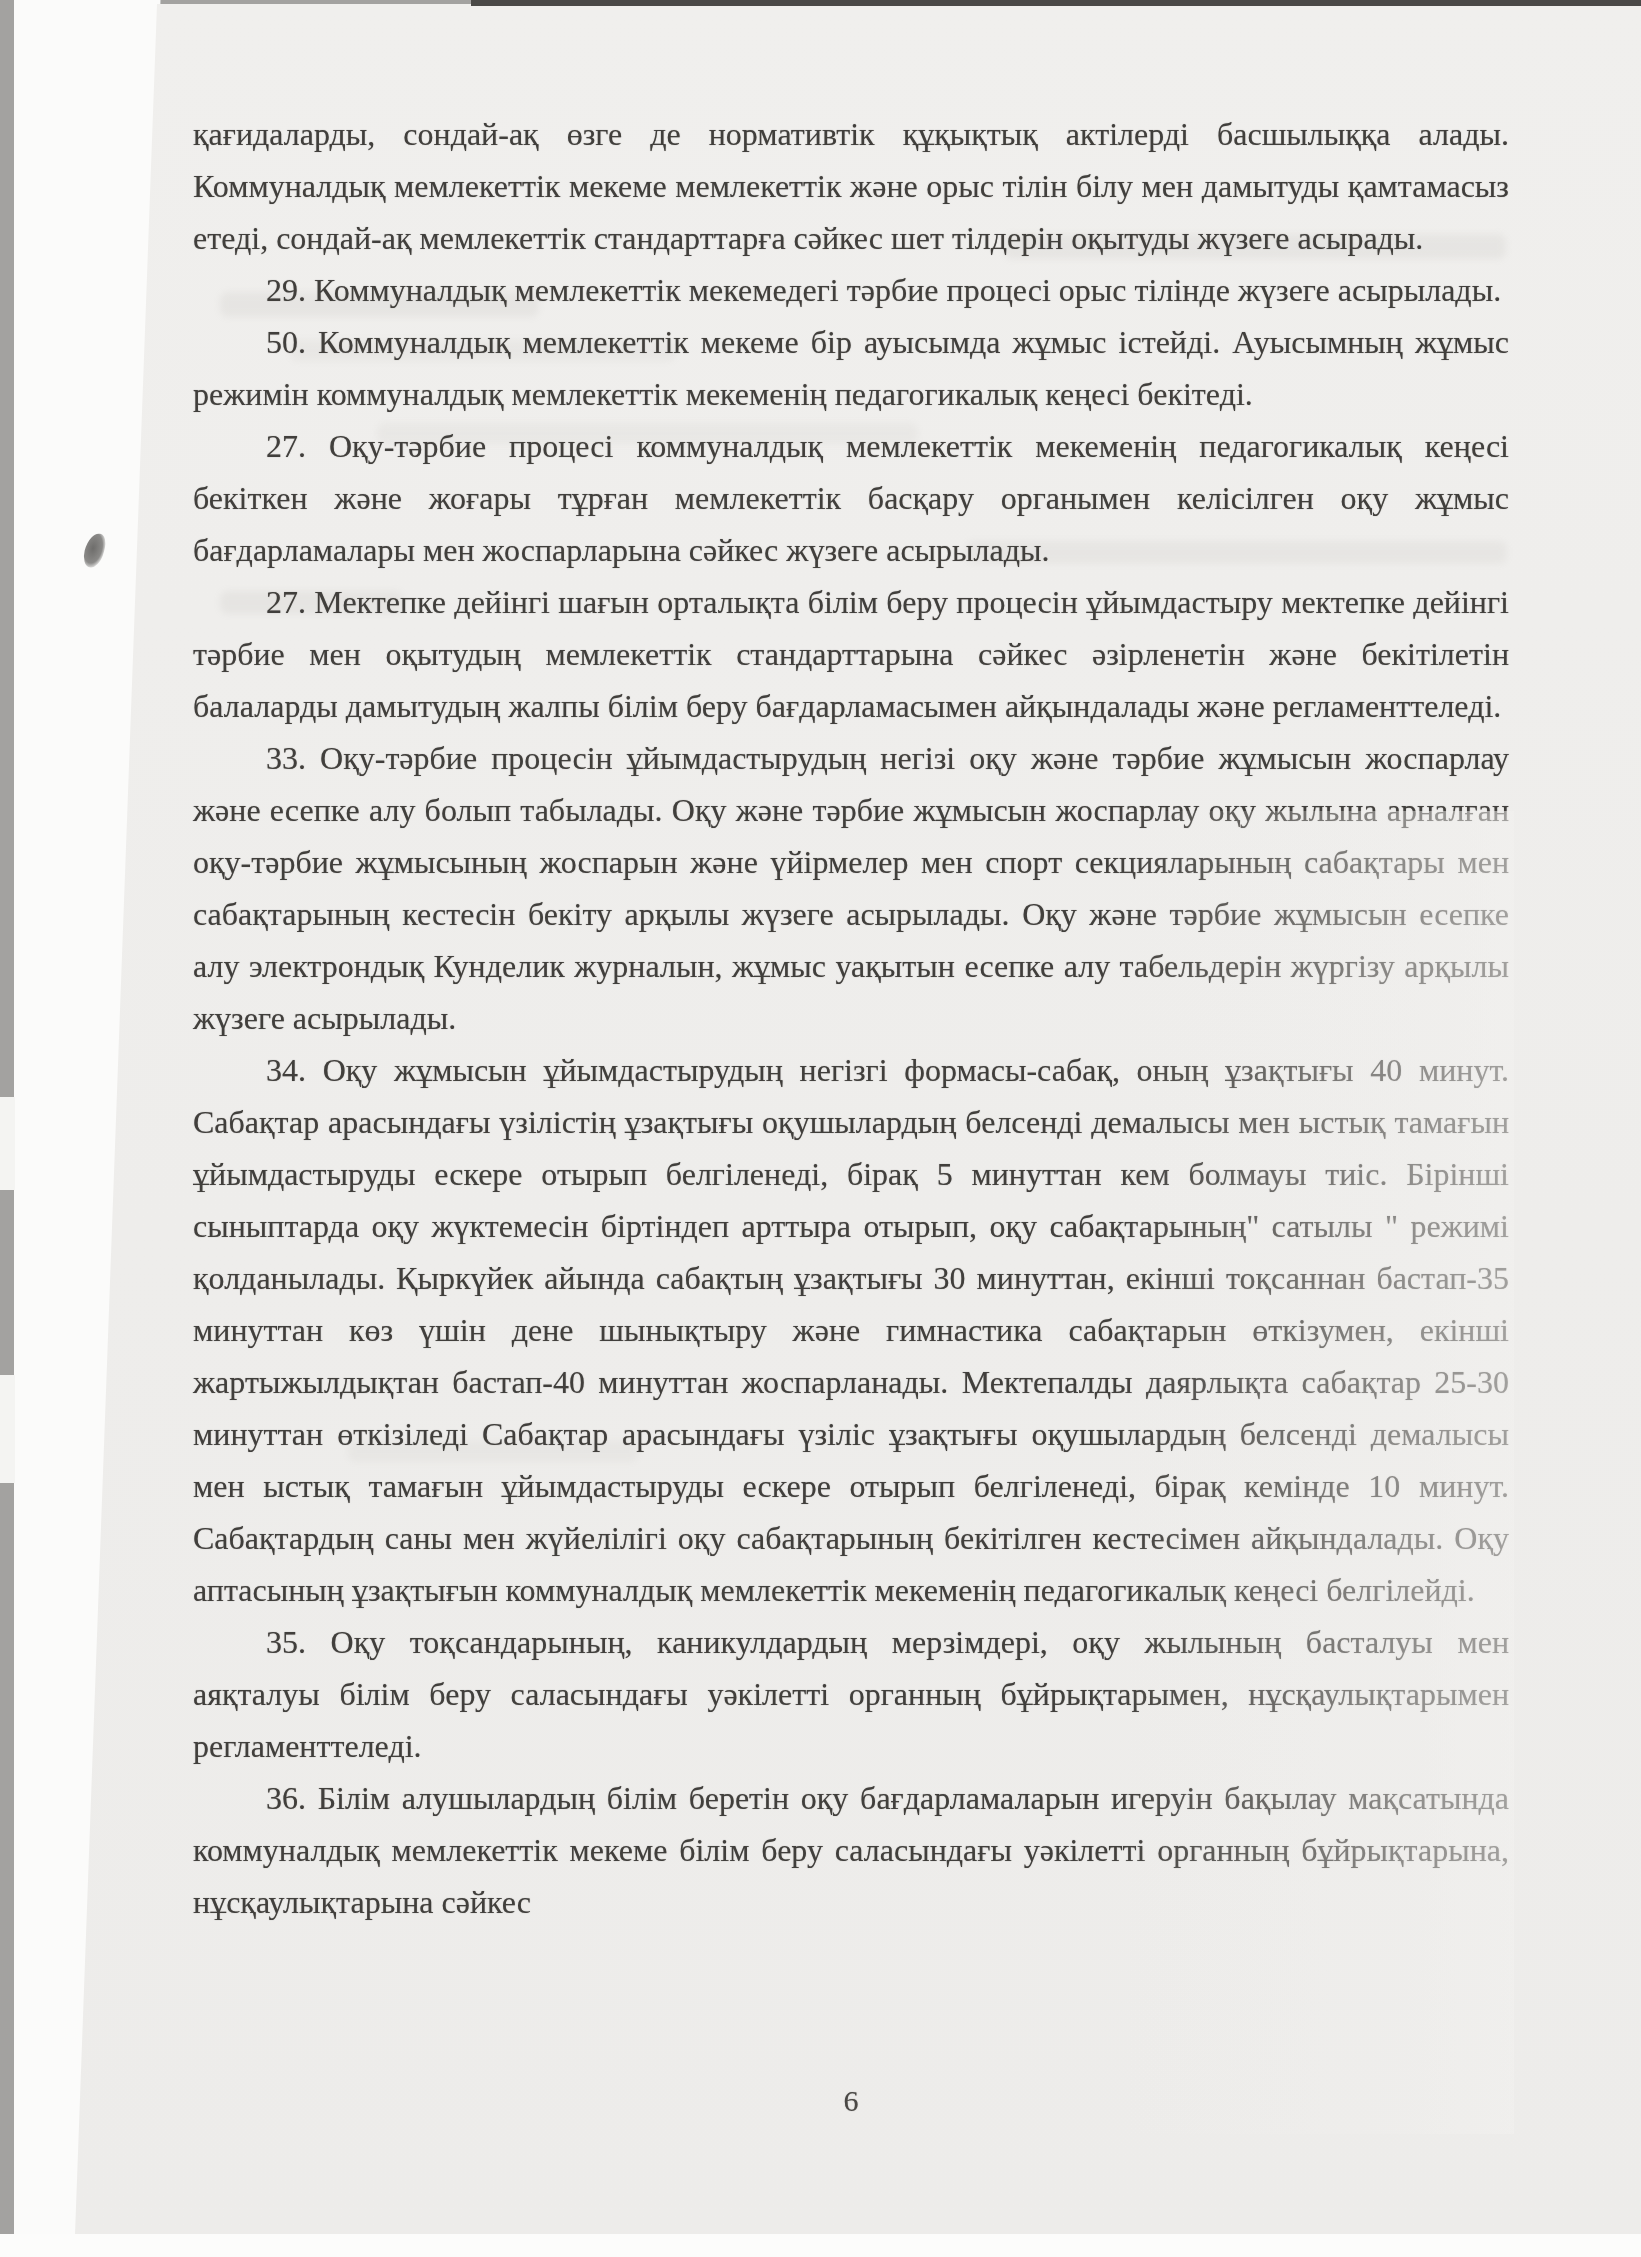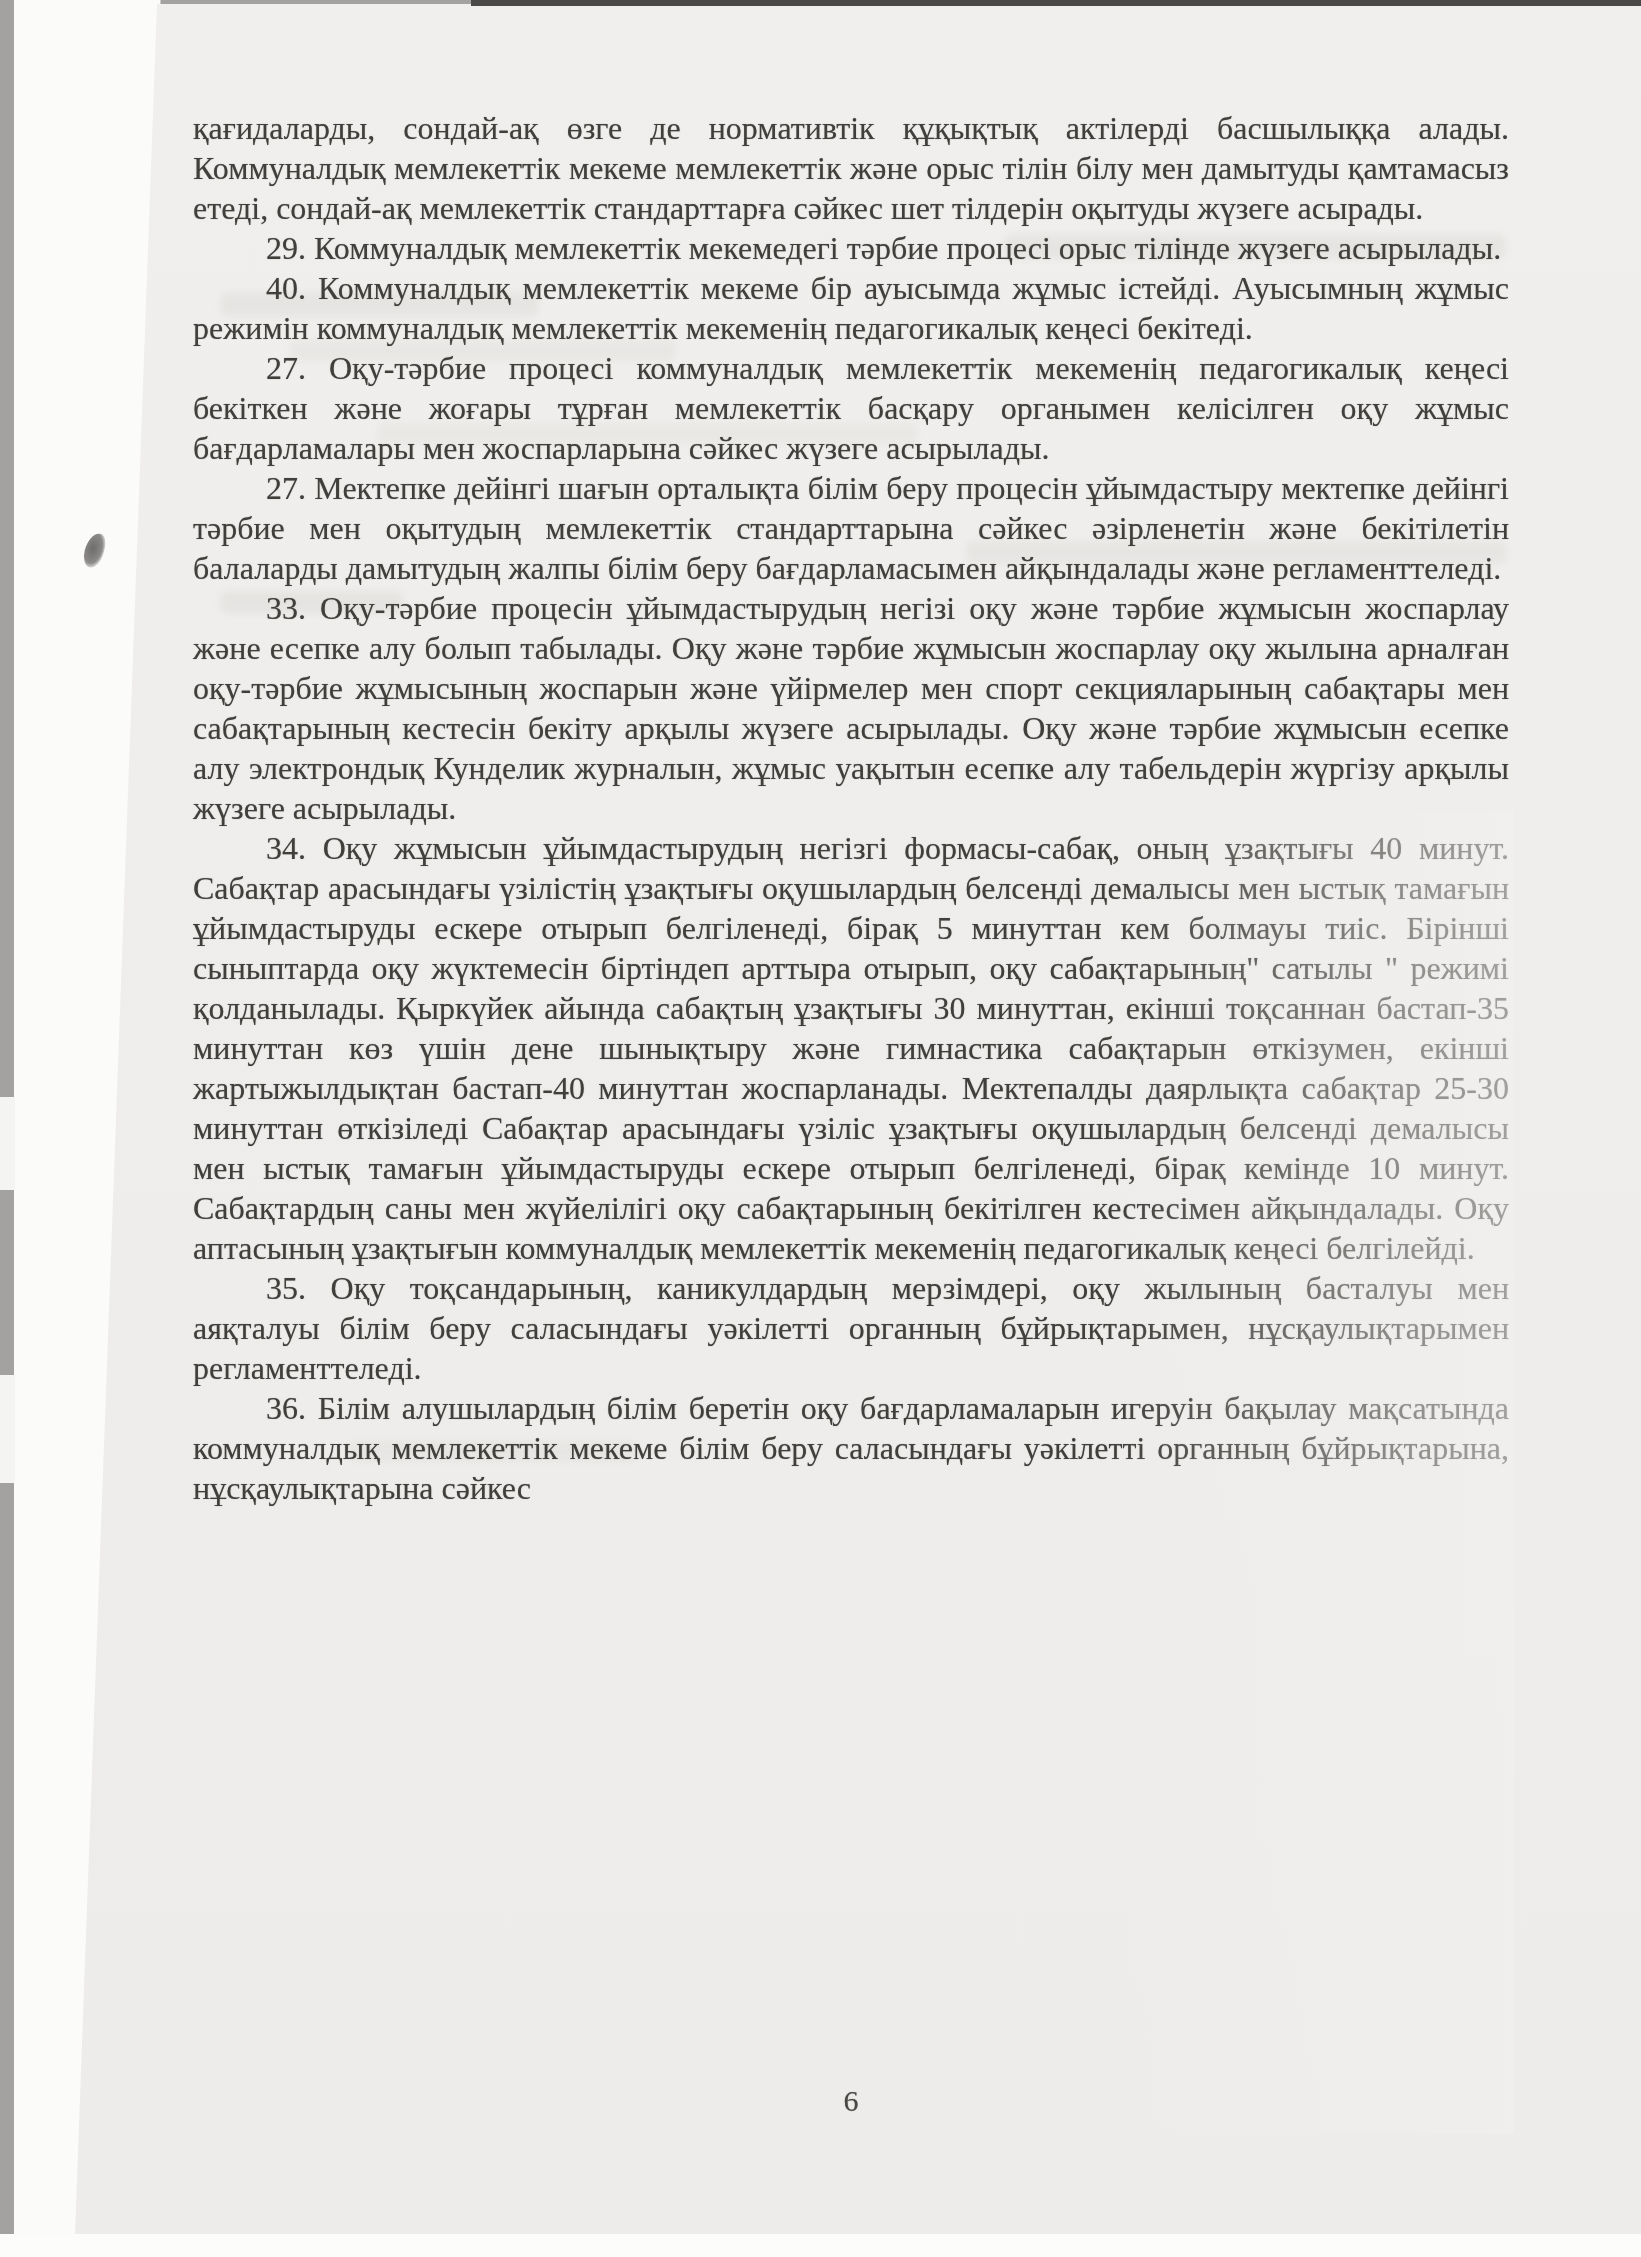--- a/index.html
+++ b/index.html
@@ -35,21 +35,21 @@
   .notch.n2{top:1375px;height:108px;}
   .binder-mark{
     position:absolute;left:85px;top:533px;width:19.3px;height:35px;
     background:radial-gradient(ellipse at 40% 45%,#6e6d6b 0%,#8b8a88 55%,rgba(150,149,147,0) 80%);
     border-radius:60% 40% 55% 45%;
     transform:rotate(14deg);
   }
   
   .text-block{
     position:absolute;left:193px;top:108px;width:1316px;
-    font-size:32px;line-height:40px;
+    font-size:32px;line-height:52px;
     color:#413f3c;
     text-shadow:0 0 1px rgba(80,77,73,.55);
     text-align:justify;
   }
   .text-block p{margin:0;padding:0;}
   .text-block p.indent{text-indent:73px;}
   .page-number{
     position:absolute;left:193px;top:2084px;width:1316px;
     text-align:center;font-size:30px;color:#4a4845;
     text-shadow:0 0 1px rgba(80,77,73,.5);
@@ -94,21 +94,21 @@
   <div class="ghost g2"></div>
   <div class="ghost g3"></div>
   <div class="ghost g4"></div>
   <div class="ghost g5"></div>
   <div class="ghost g6"></div>
   <div class="ghost g7"></div>
 
   <div class="text-block">
       <p class="">қағидаларды, сондай-ақ өзге де нормативтік құқықтық актілерді басшылыққа алады. Коммуналдық мемлекеттік мекеме мемлекеттік және орыс тілін білу мен дамытуды қамтамасыз етеді, сондай-ақ мемлекеттік стандарттарға сәйкес шет тілдерін оқытуды жүзеге асырады.</p>
       <p class="indent">29. Коммуналдық мемлекеттік мекемедегі тәрбие процесі орыс тілінде жүзеге асырылады.</p>
-      <p class="indent">40. Коммуналдық мемлекеттік мекеме бір ауысымда жұмыс істейді. Ауысымның жұмыс режимін коммуналдық мемлекеттік мекеменің педагогикалық кеңесі бекітеді.</p>
+      <p class="indent">50. Коммуналдық мемлекеттік мекеме бір ауысымда жұмыс істейді. Ауысымның жұмыс режимін коммуналдық мемлекеттік мекеменің педагогикалық кеңесі бекітеді.</p>
       <p class="indent">27. Оқу-тәрбие процесі коммуналдық мемлекеттік мекеменің педагогикалық кеңесі бекіткен және жоғары тұрған мемлекеттік басқару органымен келісілген оқу жұмыс бағдарламалары мен жоспарларына сәйкес жүзеге асырылады.</p>
       <p class="indent">27. Мектепке дейінгі шағын орталықта білім беру процесін ұйымдастыру мектепке дейінгі тәрбие мен оқытудың мемлекеттік стандарттарына сәйкес әзірленетін және бекітілетін балаларды дамытудың жалпы білім беру бағдарламасымен айқындалады және регламенттеледі.</p>
       <p class="indent">33. Оқу-тәрбие процесін ұйымдастырудың негізі оқу және тәрбие жұмысын жоспарлау және есепке алу болып табылады. Оқу және тәрбие жұмысын жоспарлау оқу жылына арналған оқу-тәрбие жұмысының жоспарын және үйірмелер мен спорт секцияларының сабақтары мен сабақтарының кестесін бекіту арқылы жүзеге асырылады. Оқу және тәрбие жұмысын есепке алу электрондық Кунделик журналын, жұмыс уақытын есепке алу табельдерін жүргізу арқылы жүзеге асырылады.</p>
       <p class="indent">34. Оқу жұмысын ұйымдастырудың негізгі формасы-сабақ, оның ұзақтығы 40 минут. Сабақтар арасындағы үзілістің ұзақтығы оқушылардың белсенді демалысы мен ыстық тамағын ұйымдастыруды ескере отырып белгіленеді, бірақ 5 минуттан кем болмауы тиіс. Бірінші сыныптарда оқу жүктемесін біртіндеп арттыра отырып, оқу сабақтарының" сатылы " режимі қолданылады. Қыркүйек айында сабақтың ұзақтығы 30 минуттан, екінші тоқсаннан бастап-35 минуттан көз үшін дене шынықтыру және гимнастика сабақтарын өткізумен, екінші жартыжылдықтан бастап-40 минуттан жоспарланады. Мектепалды даярлықта сабақтар 25-30 минуттан өткізіледі Сабақтар арасындағы үзіліс ұзақтығы оқушылардың белсенді демалысы мен ыстық тамағын ұйымдастыруды ескере отырып белгіленеді, бірақ кемінде 10 минут. Сабақтардың саны мен жүйелілігі оқу сабақтарының бекітілген кестесімен айқындалады. Оқу аптасының ұзақтығын коммуналдық мемлекеттік мекеменің педагогикалық кеңесі белгілейді.</p>
       <p class="indent">35. Оқу тоқсандарының, каникулдардың мерзімдері, оқу жылының басталуы мен аяқталуы білім беру саласындағы уәкілетті органның бұйрықтарымен, нұсқаулықтарымен регламенттеледі.</p>
       <p class="indent">36. Білім алушылардың білім беретін оқу бағдарламаларын игеруін бақылау мақсатында коммуналдық мемлекеттік мекеме білім беру саласындағы уәкілетті органның бұйрықтарына, нұсқаулықтарына сәйкес</p>
     </div>
 
   <div class="fade-right"></div>
 

